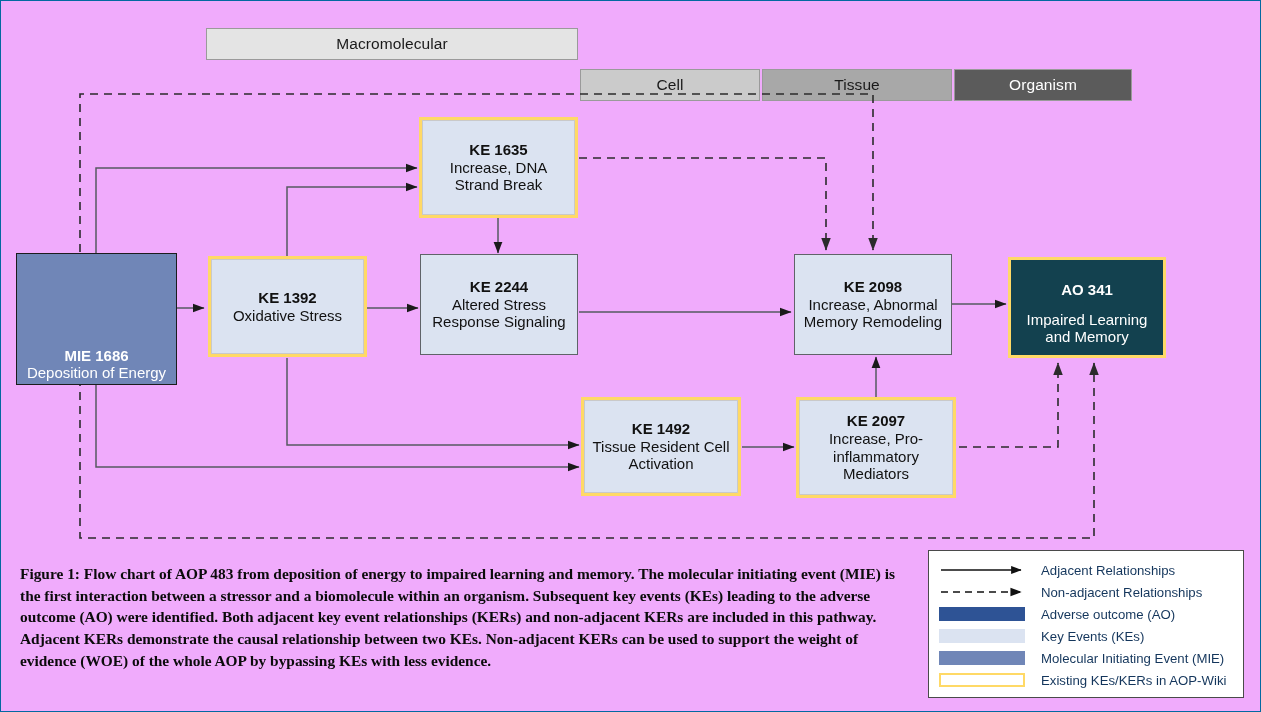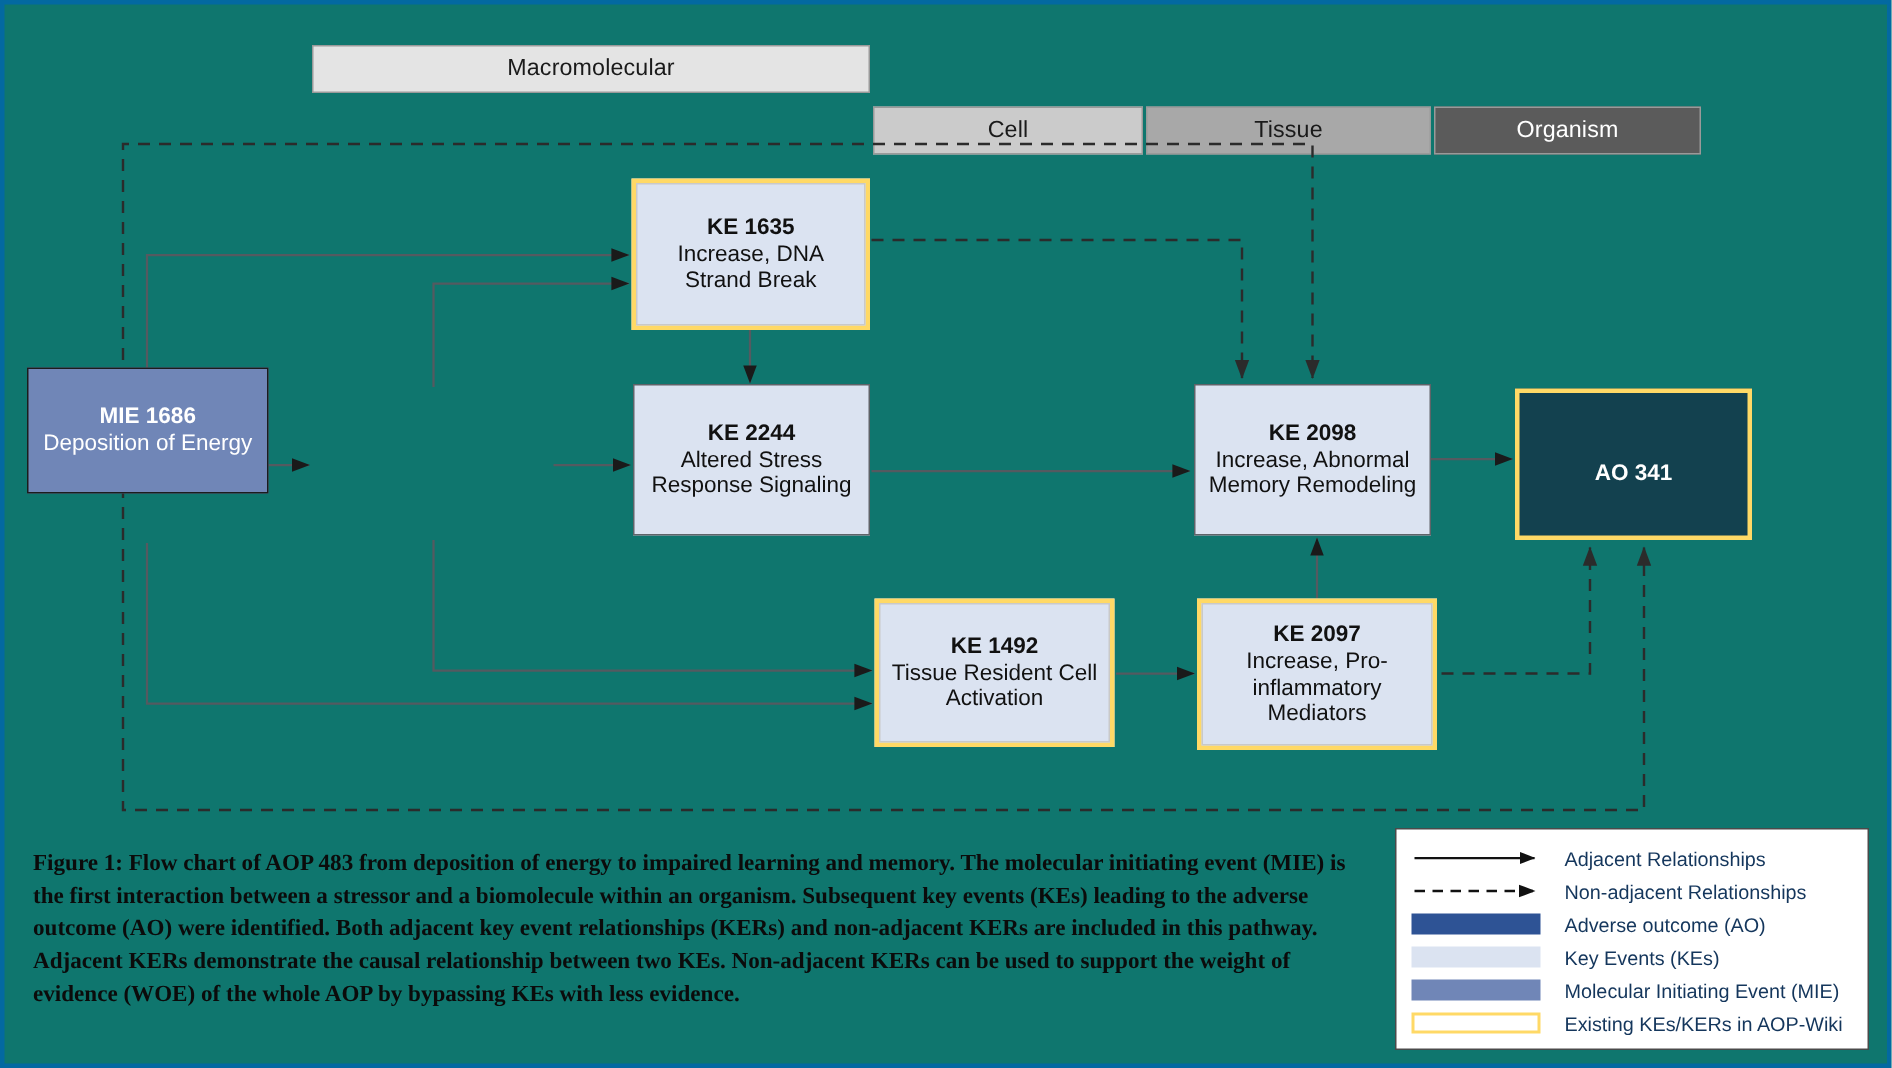--- a/index.html
+++ b/index.html
@@ -4,22 +4,22 @@
 <style>
   html, body {
     margin: 0;
     padding: 0;
     background: #ffffff;
   }
   #root {
     position: relative;
     width: 1261px;
     height: 712px;
-    background: #0f766e;
-    border: 3px solid #0369a1;
+    background: #f0abfc;
+    border: 1px solid #0369a1;
     box-sizing: border-box;
     overflow: hidden;
     font-family: "Liberation Sans", sans-serif;
   }
 
   
   .level-bar {
     position: absolute;
     top: 27px;
     left: 205px;
@@ -205,25 +205,29 @@
       <path d="M79,307 L79,93 L872,93 L872,249"></path>
 
       <path d="M578,157 L825,157 L825,249"></path>
 
       <path d="M79,307 L79,537 L1093,537 L1093,362"></path>
 
       <path d="M958,446 L1057,446 L1057,362"></path>
     </g>
   </svg>
 
-  <div class="node mie" style="left:15px;top:242px;width:161px;height:84px;">
+  <div class="node mie" style="left:15px;top:252px;width:161px;height:132px;justify-content:flex-end;">
     <div class="nid">MIE 1686</div>
     <div class="ntitle">Deposition of Energy</div>
   </div>
 
+  <div class="node ke existing" style="left:207px;top:255px;width:159px;height:101px;">
+    <div class="nid">KE 1392</div>
+    <div class="ntitle">Oxidative Stress</div>
+  </div>
 
   <div class="node ke existing" style="left:418px;top:116px;width:159px;height:101px;">
     <div class="nid">KE 1635</div>
     <div class="ntitle">Increase, DNA Strand Break</div>
   </div>
 
   <div class="node ke" style="left:419px;top:253px;width:158px;height:101px;">
     <div class="nid">KE 2244</div>
     <div class="ntitle">Altered Stress Response Signaling</div>
   </div>
@@ -238,20 +242,21 @@
     <div class="ntitle">Increase,  Pro-inflammatory Mediators</div>
   </div>
 
   <div class="node ke" style="left:793px;top:253px;width:158px;height:101px;">
     <div class="nid">KE 2098</div>
     <div class="ntitle">Increase, Abnormal Memory Remodeling</div>
   </div>
 
   <div class="node ao" style="left:1007px;top:256px;width:158px;height:101px;">
     <div class="nid">AO 341</div>
+    <div class="ntitle">Impaired Learning and Memory</div>
   </div>
 
   <div class="caption">Figure 1: Flow chart of AOP 483 from deposition of energy to impaired learning and memory. The molecular initiating event (MIE) is the first interaction between a stressor and a biomolecule within an organism. Subsequent key events (KEs) leading to the adverse outcome (AO) were identified. Both adjacent key event relationships (KERs) and non-adjacent KERs are included in this pathway. Adjacent KERs demonstrate the causal relationship between two KEs. Non-adjacent KERs can be used to support the weight of evidence (WOE) of the whole AOP by bypassing KEs with less evidence.</div>
 
   <div class="legend">
 
     <div class="legend-row">
       <div class="legend-key">
         <svg width="92" height="12" viewBox="0 0 92 12" xmlns="http://www.w3.org/2000/svg">
           <defs>

